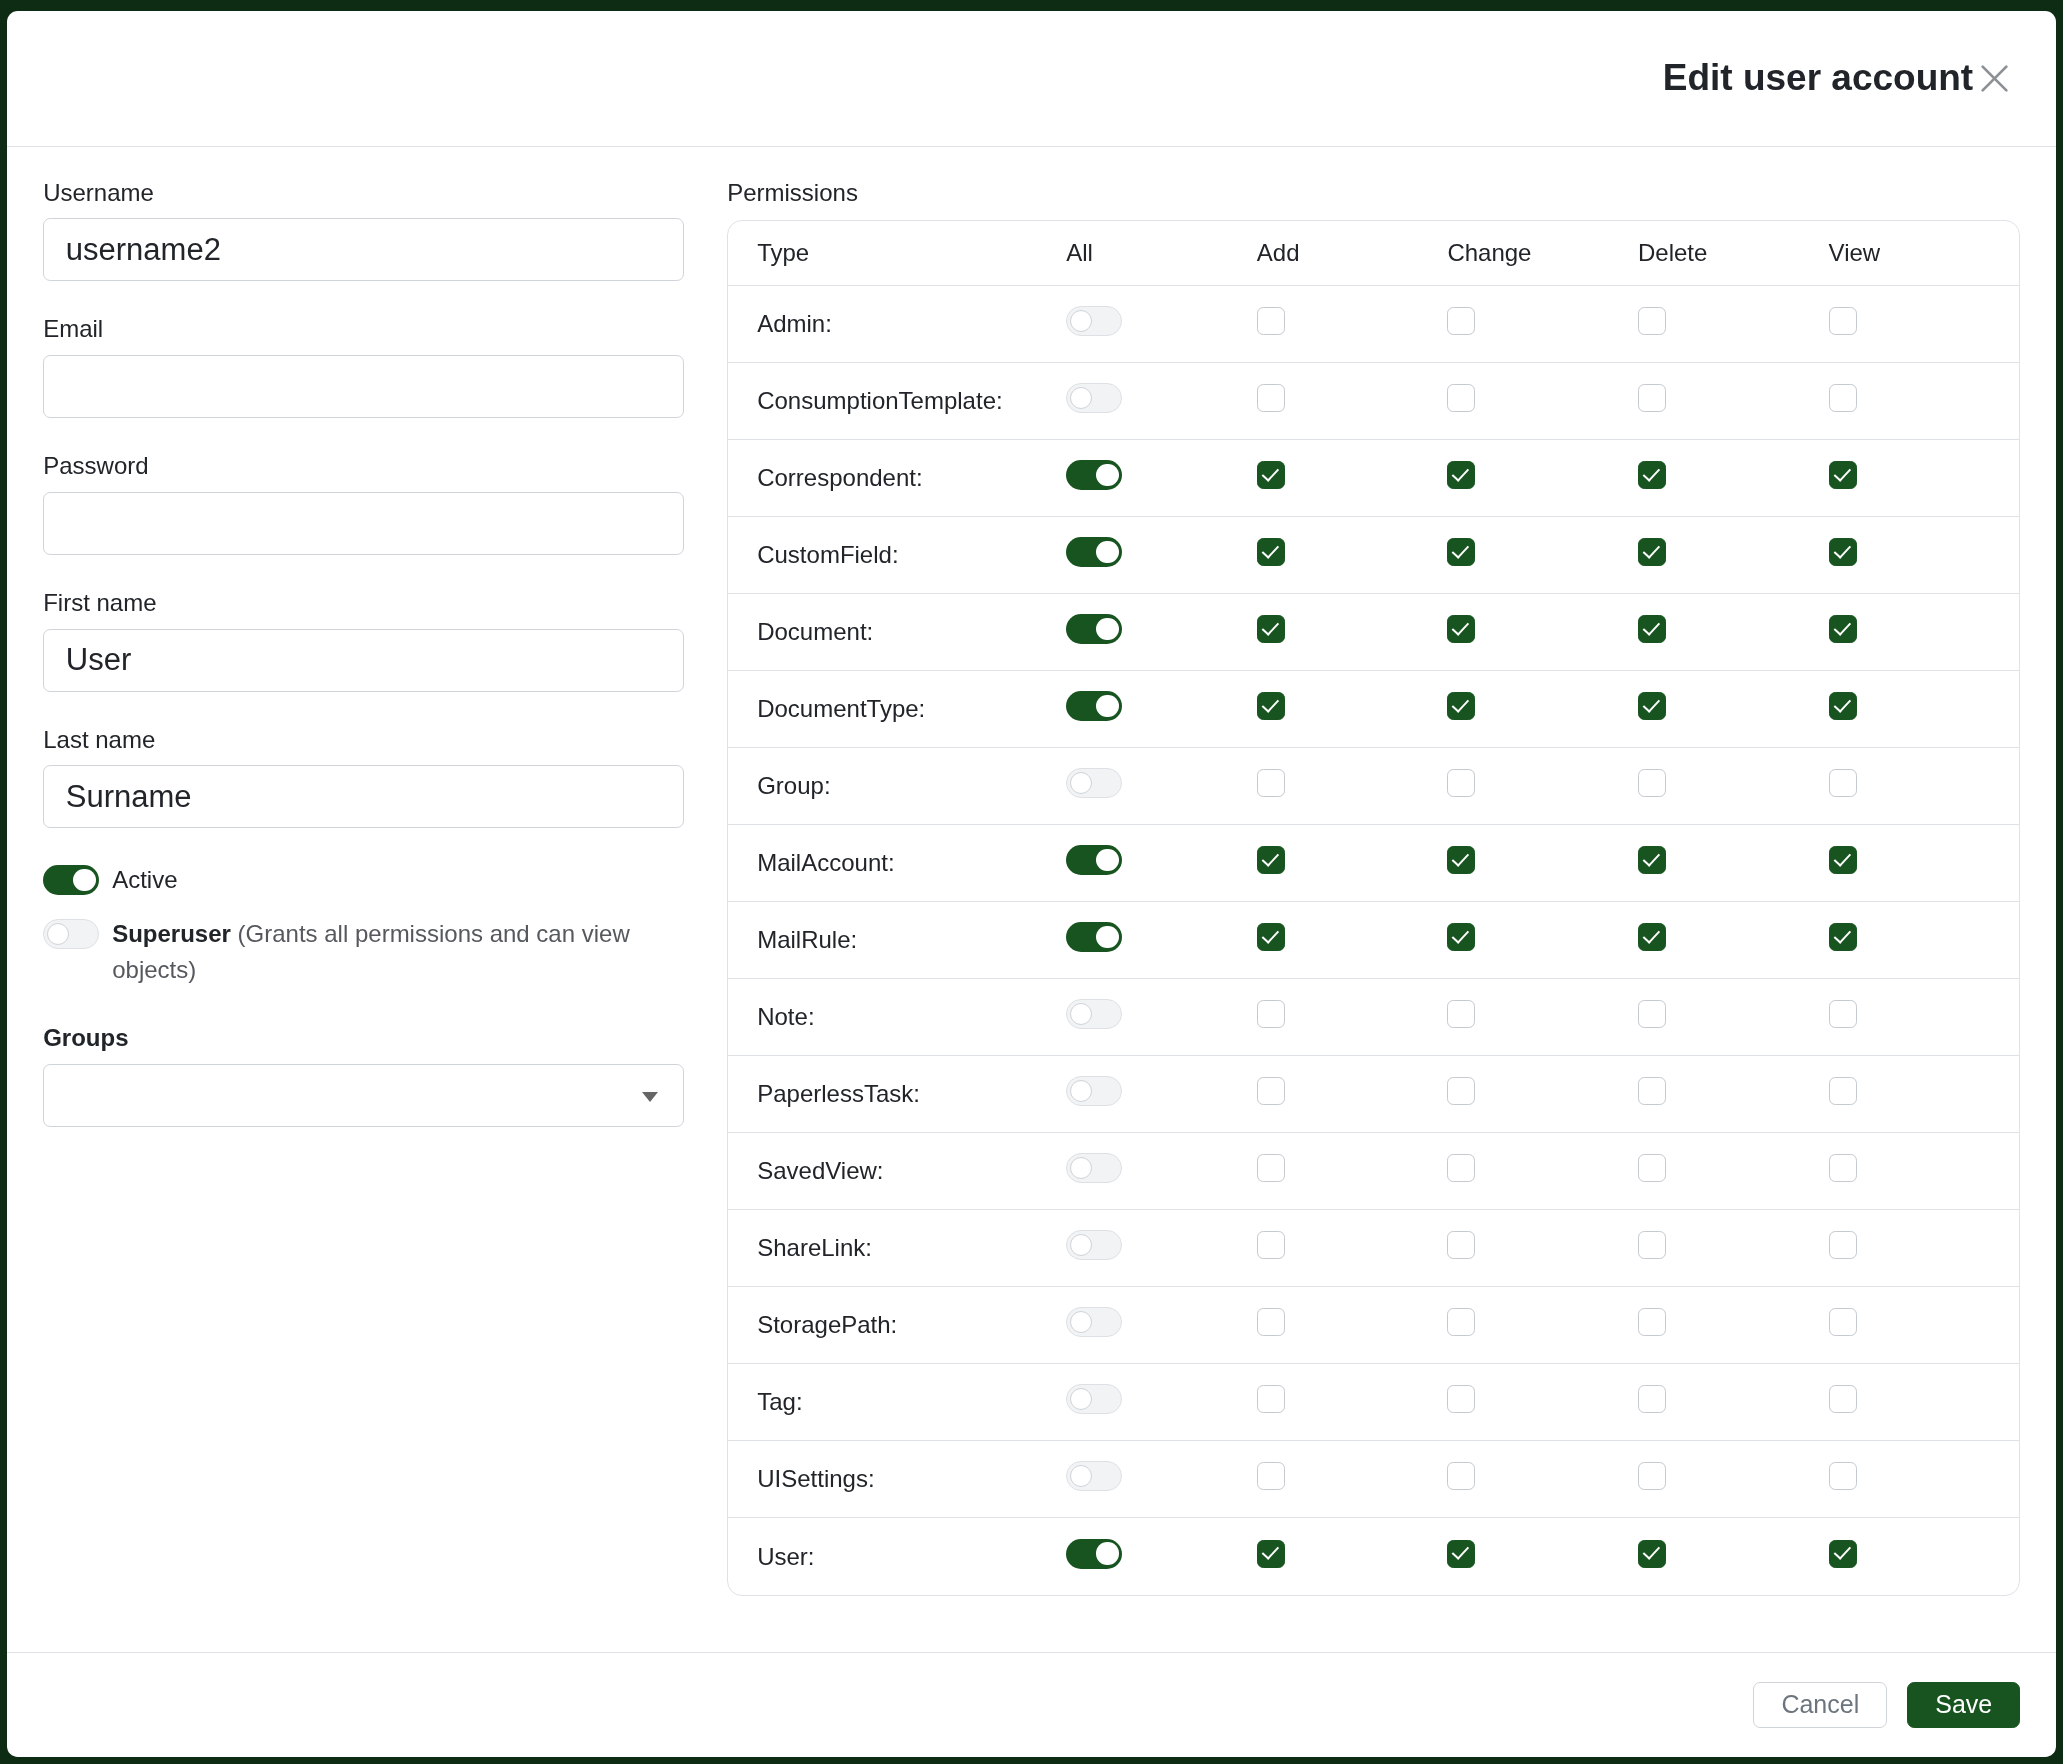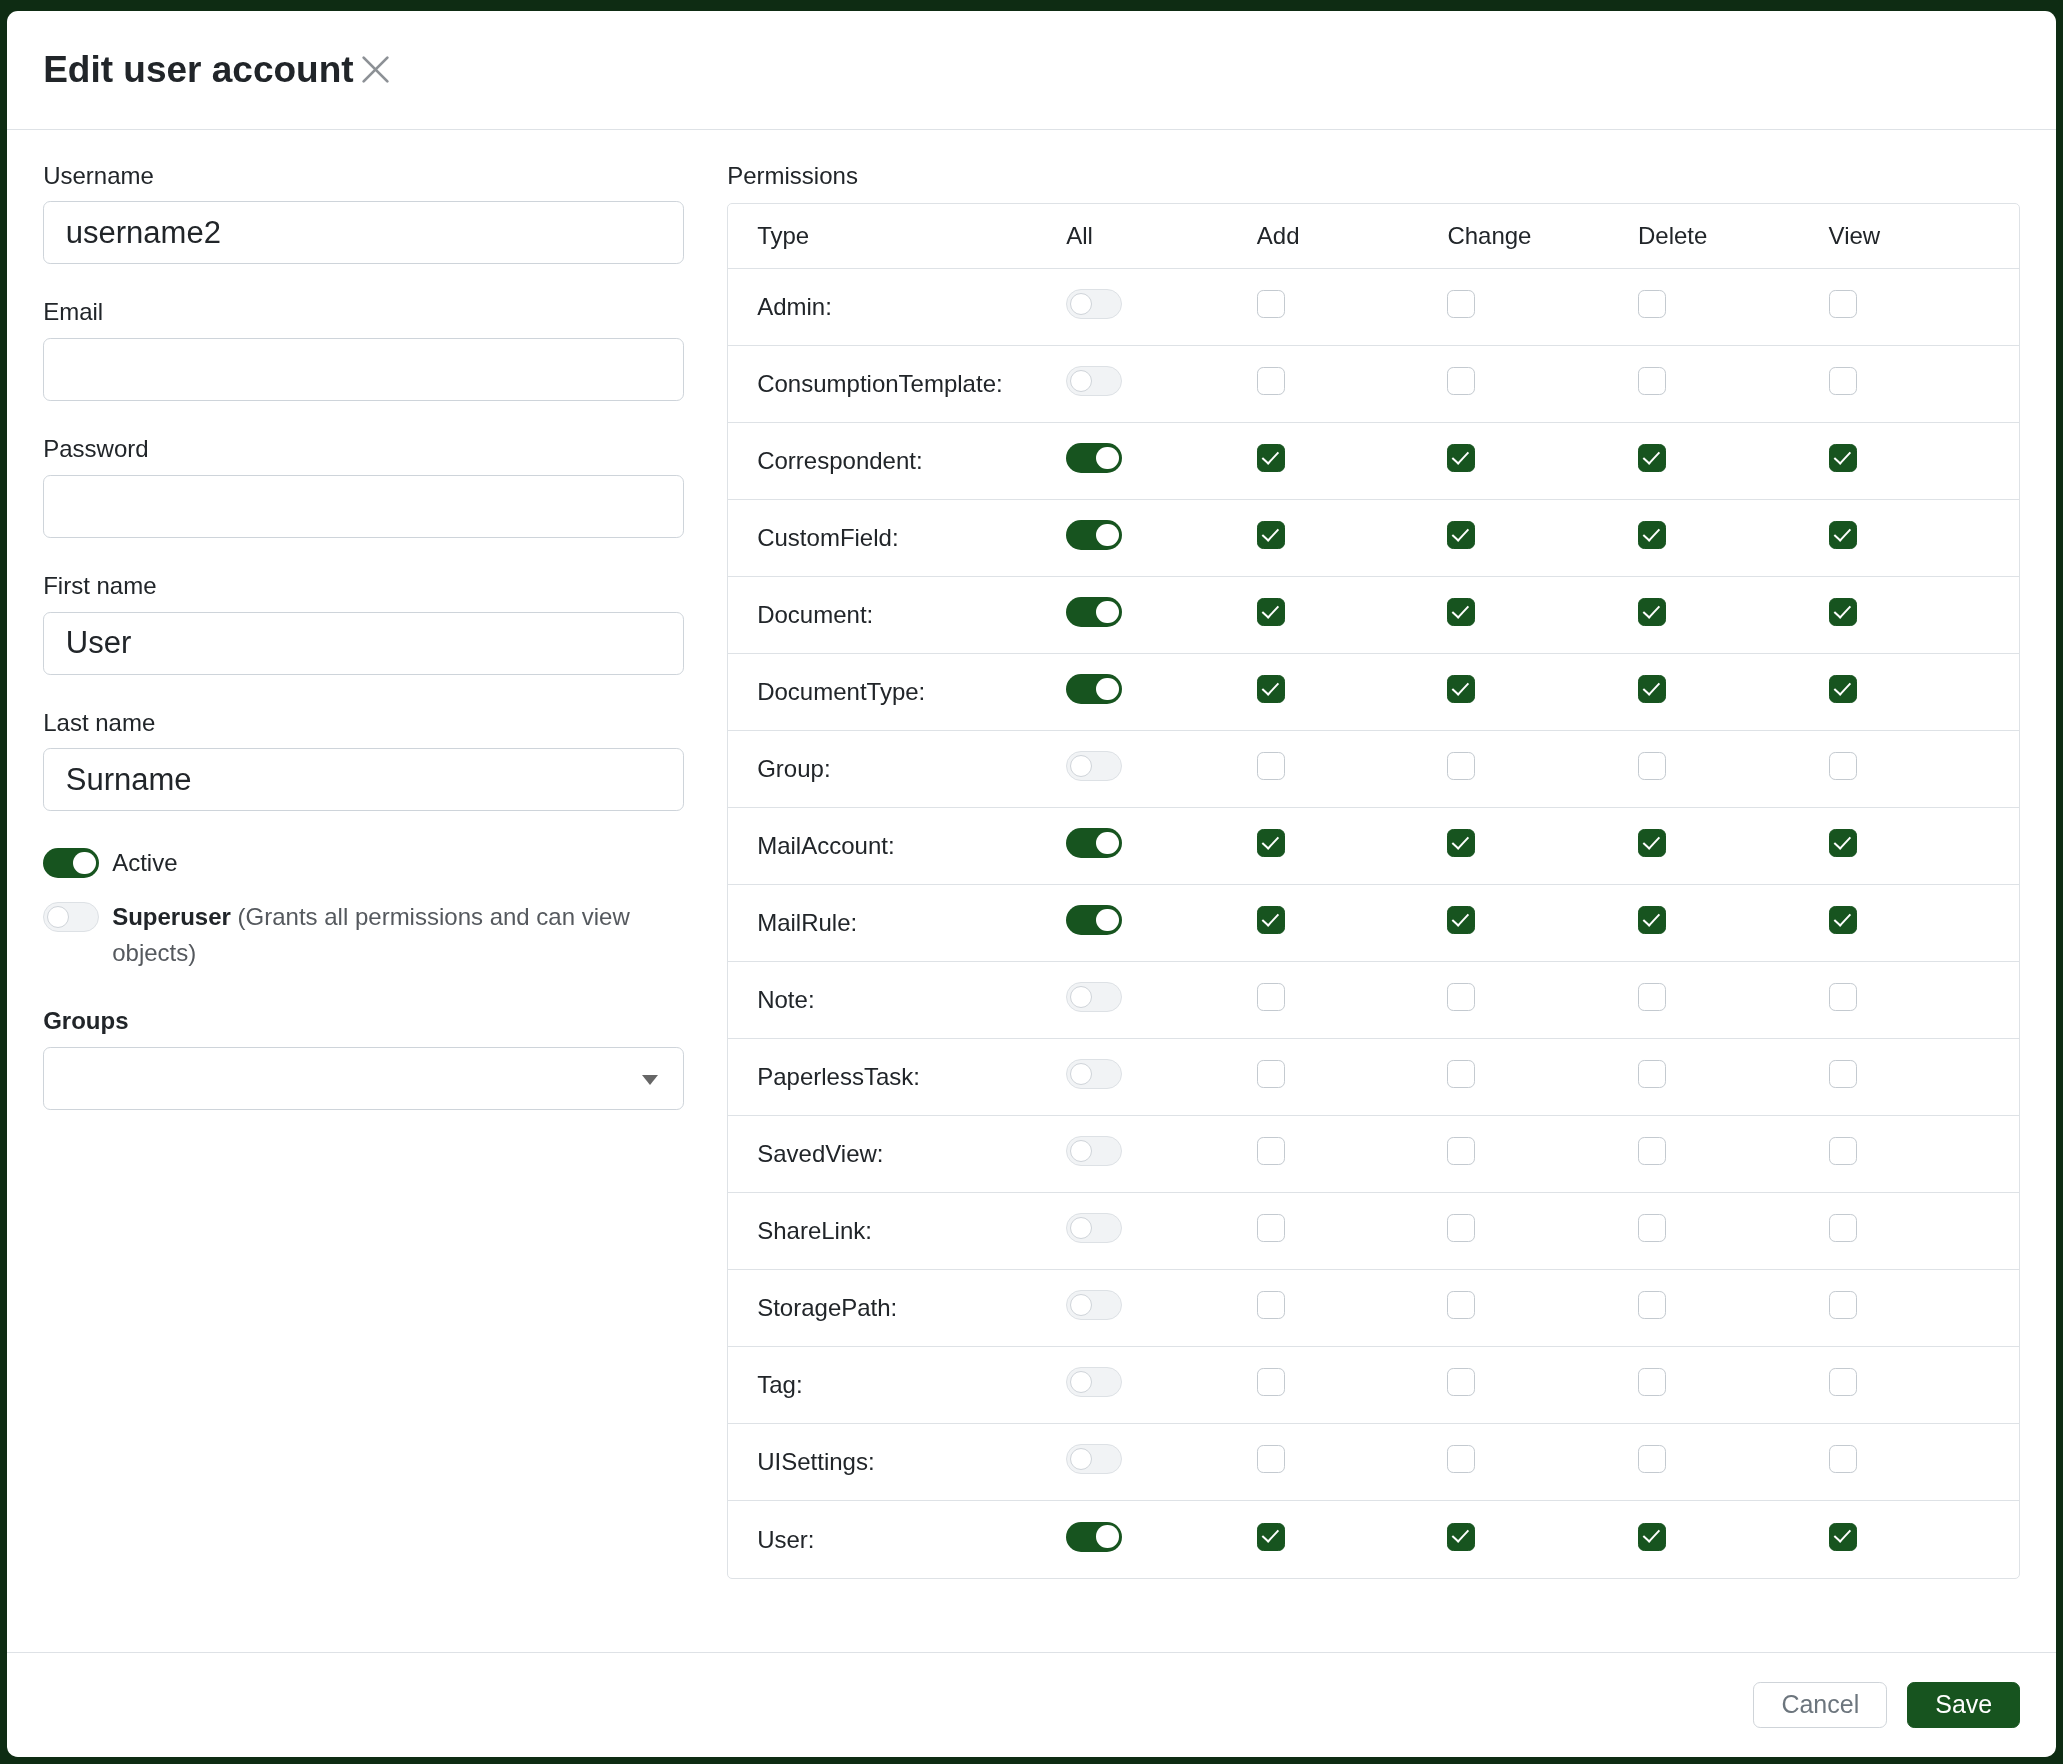--- a/index.html
+++ b/index.html
@@ -3,22 +3,22 @@
 <meta charset="utf-8">
 <style>
   * { margin:0; padding:0; box-sizing:border-box; }
   :root { --primary:#17541f; --hairline:#dee2e6; }
   html,body { width:2063px; height:1764px; }
   body { background:#0e2c13; font-family:"Liberation Sans", sans-serif; color:#212529; position:relative; }
 
   .modal { position:absolute; left:7.2px; top:10.8px; width:2049px; height:1746px; background:#fff;
            border-radius:10.8px; display:flex; flex-direction:column; overflow:hidden; }
 
-  .modal-header { flex:0 0 auto; display:flex; align-items:center; justify-content:flex-start;
-                  padding:0 40px 0 36px; height:119px; border-bottom:0.9px solid var(--hairline); }
+  .modal-header { flex:0 0 auto; display:flex; align-items:center; justify-content:flex-end;
+                  padding:0 40px 0 36px; height:136px; border-bottom:0.9px solid var(--hairline); }
   .modal-title { font-size:37px; font-weight:600; }
   .close-btn { width:43px; height:43px; display:flex; align-items:center; justify-content:center; cursor:pointer; }
 
   .modal-body { flex:1 1 auto; display:flex; padding:32px 36px 0 36px; gap:43px; overflow:hidden; }
 
   
   .left-col { width:641px; flex:0 0 auto; }
   .form-group { margin-bottom:34px; }
   .form-label { display:block; font-size:24px; margin-bottom:11.7px; }
   .text-input { width:100%; height:63px; border:0.9px solid #ced4da; border-radius:7.2px; background:#fff;
@@ -29,21 +29,21 @@
   .su-label { font-weight:700; }
   .su-hint { color:#55595e; }
   .groups-group { margin-top:36px;font-weight:bold; }
   .select-box { position:relative; width:100%; height:63px; border:0.9px solid #ced4da; border-radius:7.2px; background:#fff; cursor:pointer; }
   .select-caret { position:absolute; right:25px; top:27px; width:0; height:0;
                   border-left:8px solid transparent; border-right:8px solid transparent; border-top:10px solid #666; }
 
   
   .right-col { flex:1 1 auto; min-width:0; }
   .perm-label { font-size:24px; margin-bottom:13.5px; }
-  .perm-table { border:0.9px solid var(--hairline); border-radius:5px; overflow:hidden; background:#fff; }
+  .perm-table { border:0.9px solid var(--hairline); border-radius:15px; overflow:hidden; background:#fff; }
   .perm-header, .perm-row { display:grid; grid-template-columns:338px repeat(5, 1fr); align-items:center; font-size:24px; }
   .perm-header { height:65px; border-bottom:0.9px solid var(--hairline); }
   .perm-row { height:77px; border-bottom:0.9px solid var(--hairline); }
   .perm-row:last-child { border-bottom:none; }
   .cell-type { padding-left:29px; }
 
   
   .toggle { width:56px; height:30px; border-radius:15.3px; position:relative; display:inline-block; cursor:pointer; }
   .toggle .knob { position:absolute; border-radius:50%; }
   .toggle.on { background:var(--primary); }

